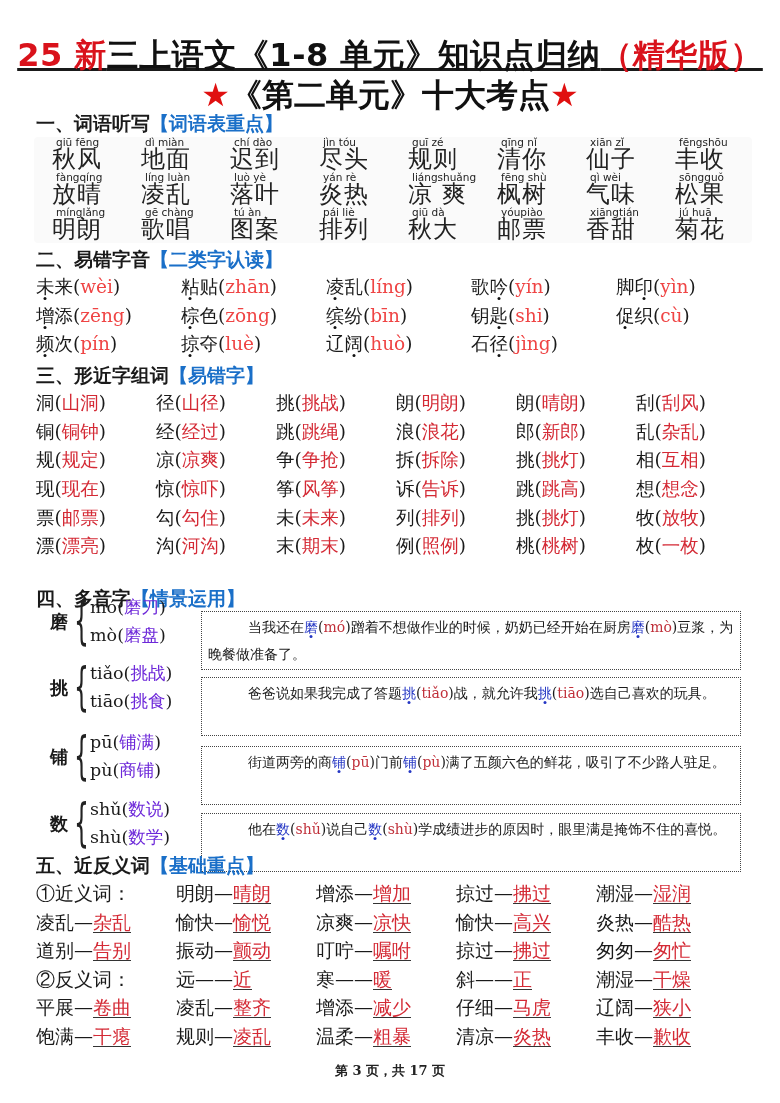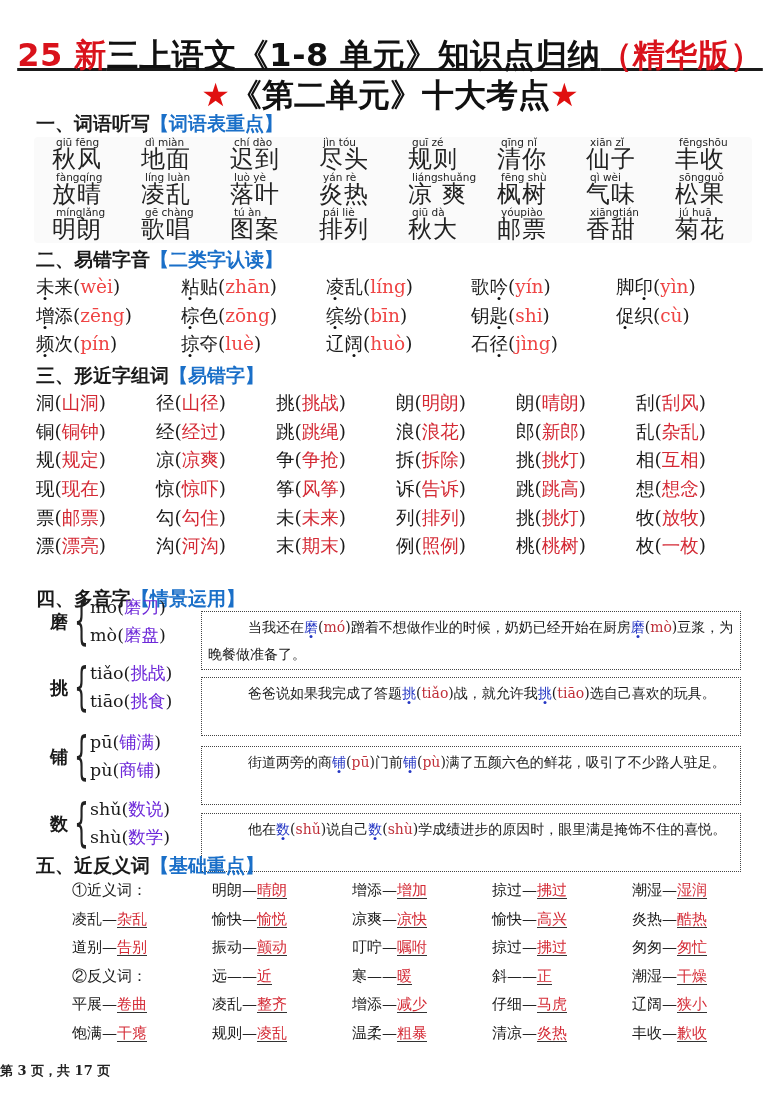--- a/index.html
+++ b/index.html
@@ -49,24 +49,24 @@
   .s4-box { position: absolute; left: 201px; top: 12px; width: 540px; height: 59px; border: 1.5px dotted #444;
     font-size: 14px; line-height: 27px; padding: 2px 6px 0 6px; margin-top: 8px; }
   .s4-box .hl { color: #2436c4; position: relative; }
   .s4-box .hl::after { content: ""; position: absolute; left: 50%; bottom: -3px; width: 3px; height: 3px; background: #2436c4; border-radius: 50%; transform: translateX(-50%); }
   .s4-box .py { color: #c0303a; }
   .indent { display: inline-block; width: 40px; }
 
   
   .s5-grid { position: absolute; left: 36px; top: 881px; display: grid;
     grid-template-columns: 140px 140px 140px 140px 140px; grid-auto-rows: 28.6px; }
-  .s5-item { font-size: 15px; white-space: nowrap; margin-left: 36px; }
+  .s5-item { font-size: 19px; white-space: nowrap; }
   .s5-item .ans { color: #d42a35; text-decoration: underline; text-decoration-color: #333; text-underline-offset: 3px; }
 
-  .footer { position: absolute; top: 1062px; left: 0; width: 780px; font-family: "DejaVu Serif", serif; font-size: 13px; font-weight: bold; color: #222; padding-left: 0px; }
+  .footer { position: absolute; top: 1062px; left: 0; width: 780px; text-align: center; font-family: "DejaVu Serif", serif; font-size: 13px; font-weight: bold; color: #222; padding-left: 0px; }
 </style>
 </head>
 <body>
 
 <div class="title">
   <span class="red">25 新</span><span class="black">三上语文《1-8 单元》知识点归纳</span><span class="red">（精华版）</span>
 </div>
 <div class="subtitle">
   <span class="star">★</span><span>《第二单元》十大考点</span><span class="star">★</span>
 </div>

